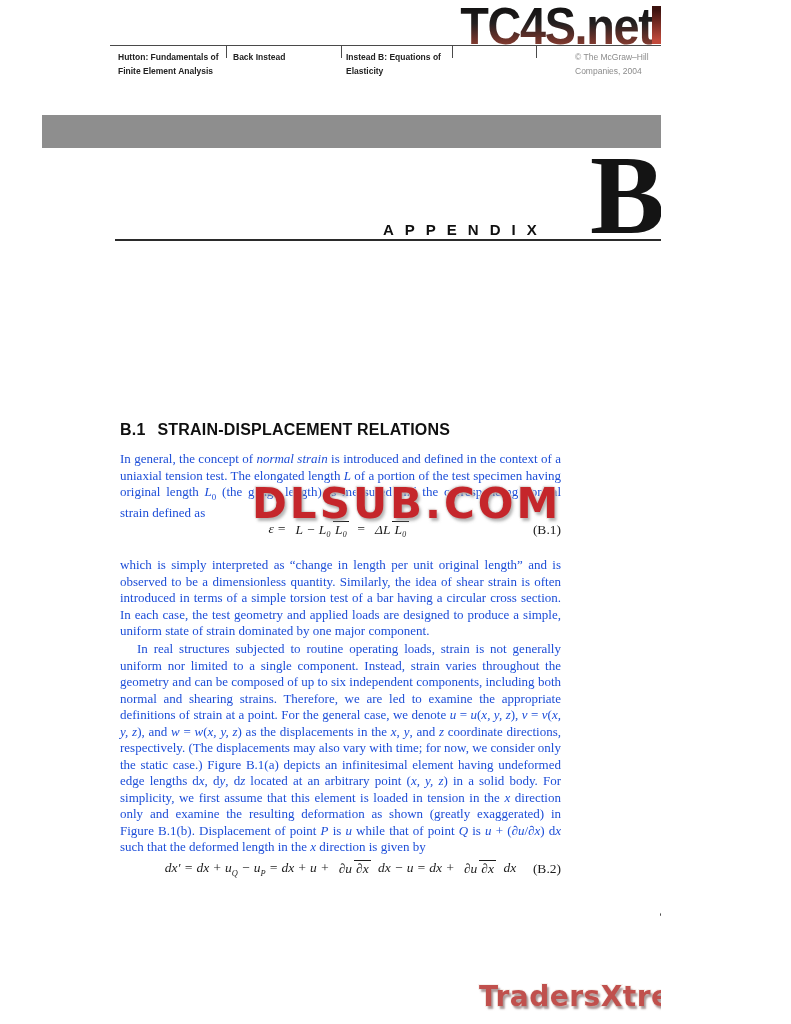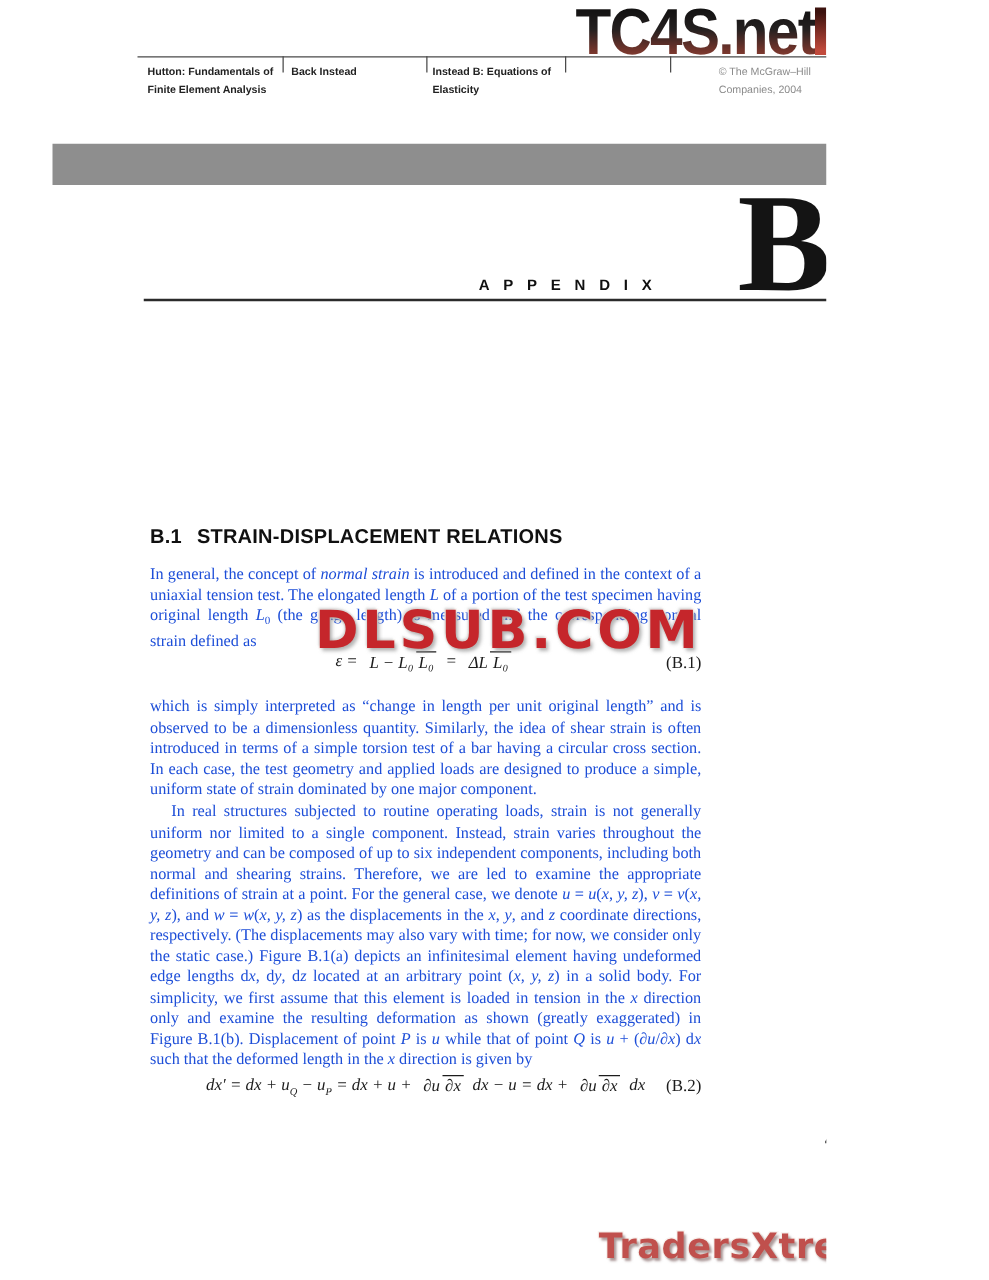--- a/index.html
+++ b/index.html
@@ -20,21 +20,21 @@
 
   
   .header-line { position:absolute; left:110px; top:45px; width:617px; height:1px; background:#4a4a4a; }
   .hdiv { position:absolute; top:45px; width:1px; height:13px; background:#4a4a4a; }
   .hcol { position:absolute; top:50px; font-size:8.5px; font-weight:700; line-height:1.7; color:#222222; }
   .hcol.copyright { font-weight:400; color:#8b8b8b; }
 
   .gray-band { position:absolute; left:42px; top:115px; width:694px; height:33px; background:#8e8e8e; }
 
   .appendix-rule { position:absolute; left:115px; top:239px; width:576px; height:2px; background:#2b2b2b; }
-  .appendix-label { position:absolute; left:383px; top:221px; font-size:12px; font-weight:700;
+  .appendix-label { position:absolute; left:383px; top:221px; font-size:15px; font-weight:700;
                     letter-spacing:11px; color:#101010; }
   .appendix-letter { position:absolute; left:590px; top:139px; font-family:"Liberation Serif","DejaVu Serif",serif;
                      font-weight:700; font-size:112px; line-height:1; color:#141414; }
 
   .page-title { position:absolute; left:118px; top:347px; font-size:34px; font-weight:700;
                 letter-spacing:-0.8px; color:#101010; }
   .section-heading { position:absolute; left:120px; top:421px; font-size:16px; font-weight:700;
                      color:#101010; letter-spacing:0.2px; }
   .section-heading .sec-num { margin-right:12px; }
 

